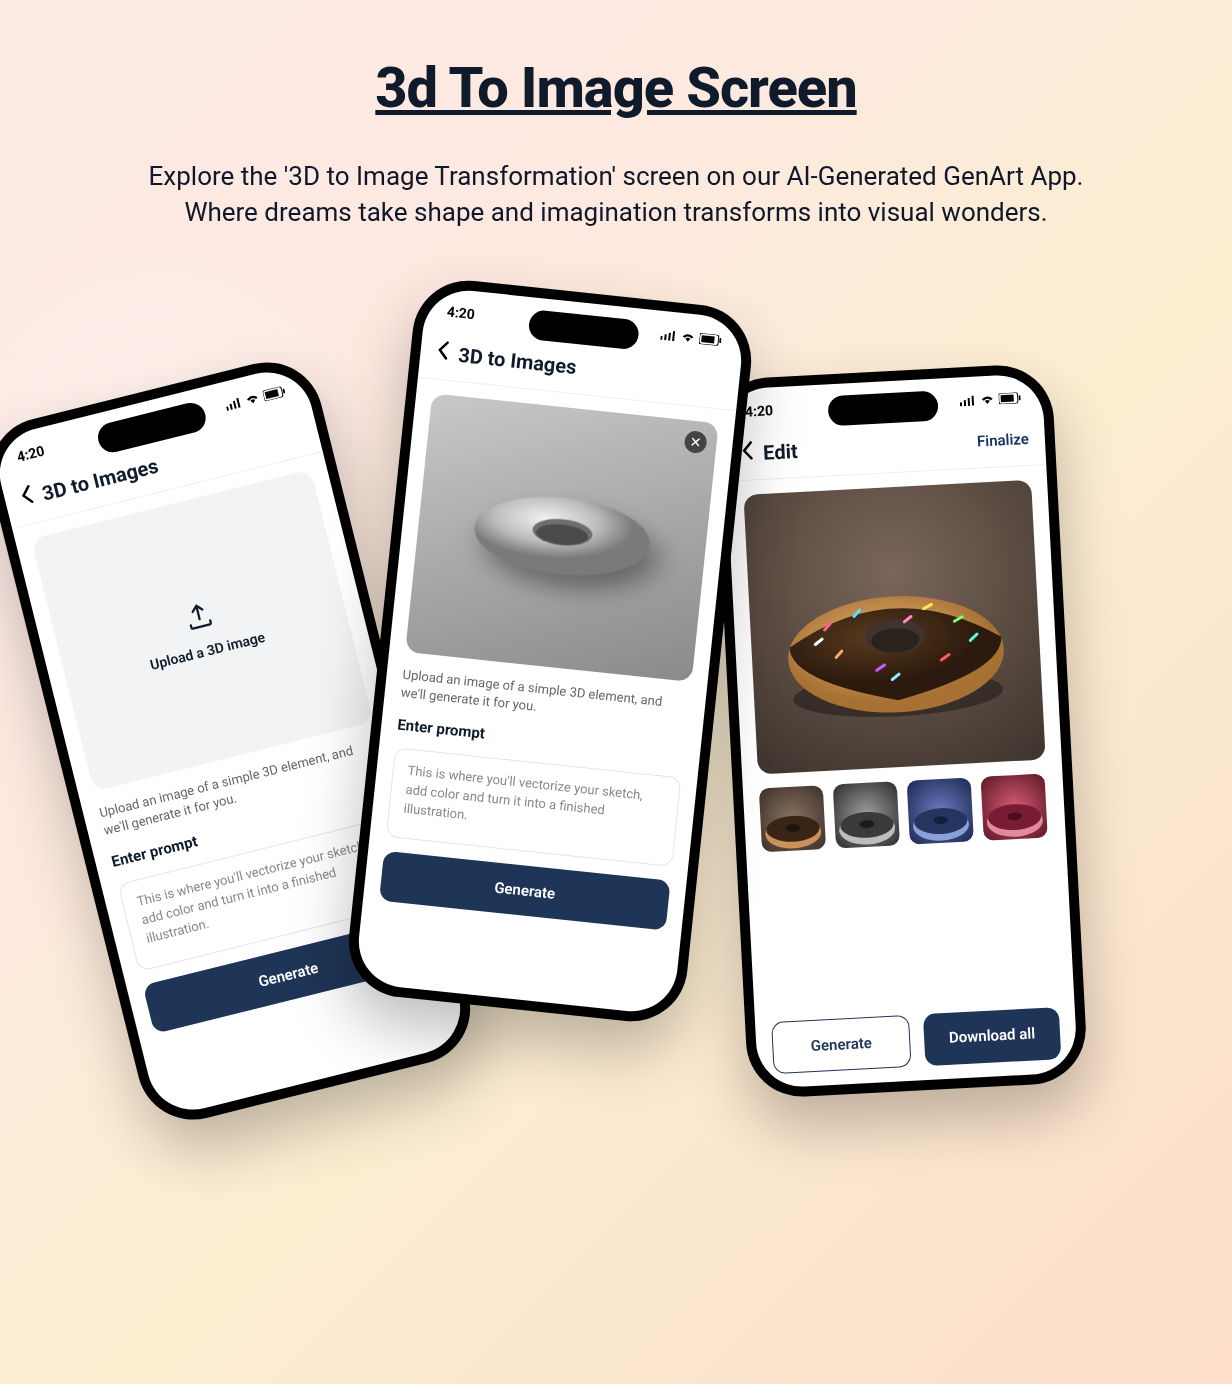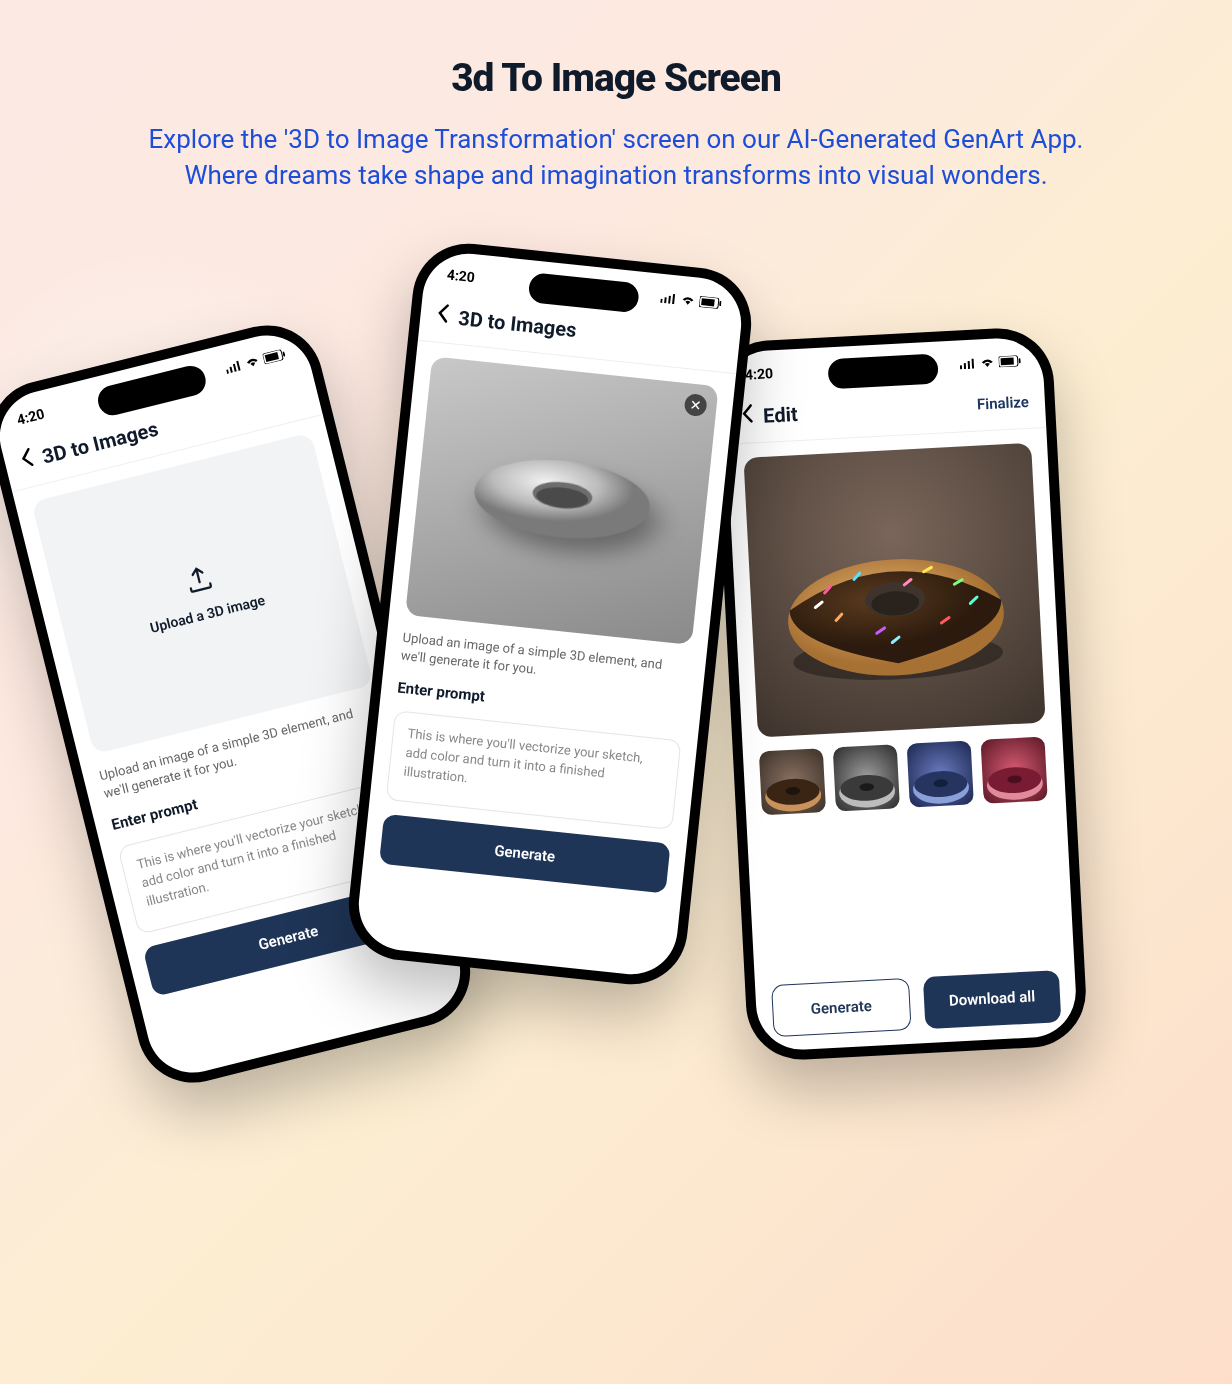--- a/index.html
+++ b/index.html
@@ -20,30 +20,31 @@
   filter: blur(20px);
 }
 .bc1 { top: 260px; left: -40px; }
 .hero {
   text-align: center;
   padding-top: 55px;
   position: relative;
   z-index: 2;
 }
 .hero h1 {
-  font-size: 39px;
+  font-size: 56px;
   font-weight: 800;
   color: #0f1a2a;
   letter-spacing: -1px;
+  text-decoration: underline;
 }
 .hero p {
-  margin-top: 20px;
+  margin-top: 37px;
   font-size: 26px;
   line-height: 1.4;
-  color: #1d4ed8;
+  color: #0f172a;
   max-width: 960px;
   margin-left: auto;
   margin-right: auto;
 }
 .phones {
   position: relative;
   width: 100%;
   height: 1100px;
   margin-top: 60px;
 }

